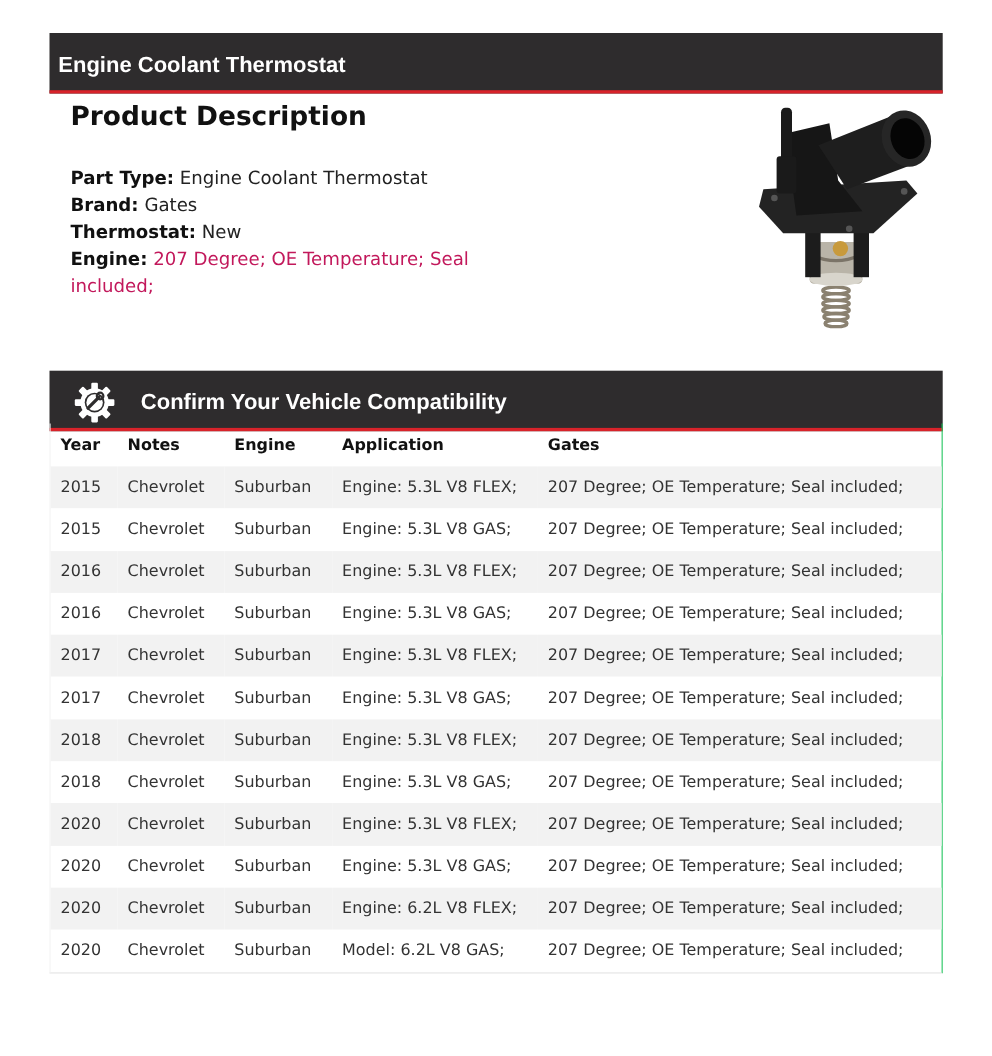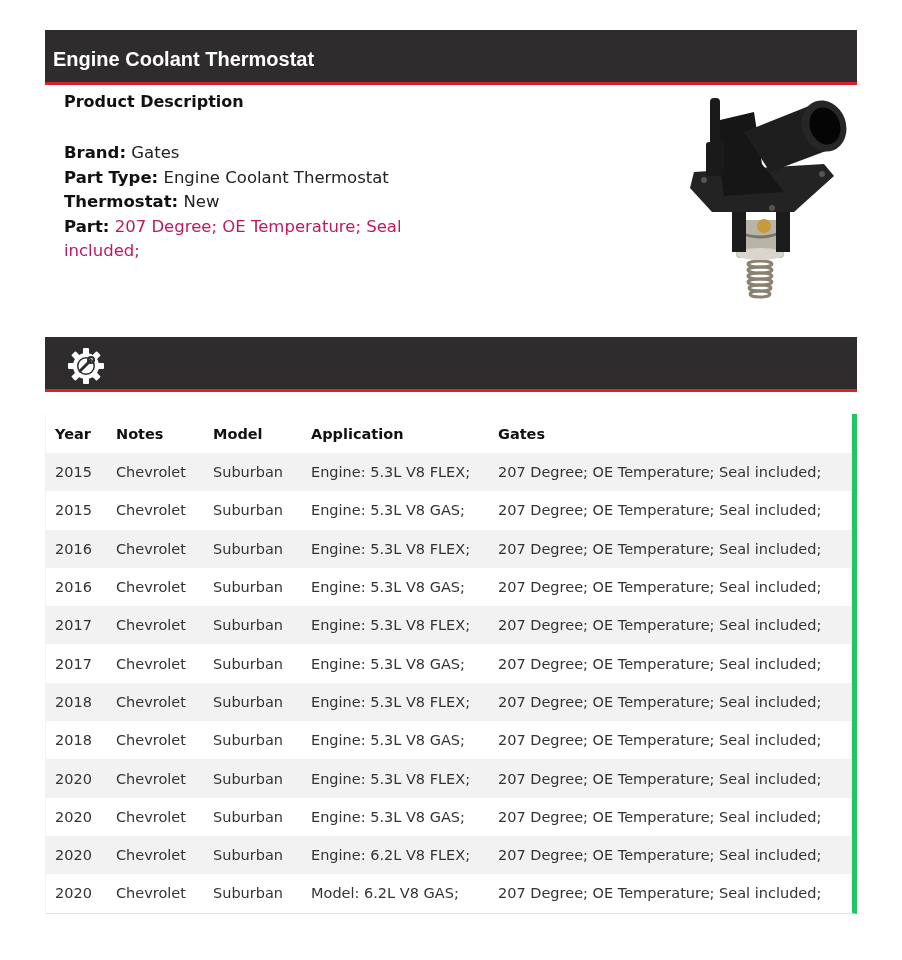--- a/index.html
+++ b/index.html
@@ -11,50 +11,50 @@
     background: #2e2c2d; border-bottom: 3px solid #d8232a;
     color: #fff; font-family: "Liberation Sans", sans-serif; font-weight: bold;
   }
   .bar1 { top: 30px; height: 55px; }
   .bar1 .title { position: absolute; left: 8px; top: 18px; font-size: 20px; }
   .bar2 { top: 337px; height: 55px; }
   .bar2 .title { position: absolute; left: 83px; top: 18px; font-size: 20px; }
   .bar2 .gear { position: absolute; left: 21px; top: 9px; width: 40px; height: 40px; }
 
   .desc { position: absolute; left: 64px; top: 92px; width: 380px; }
-  .desc h2 { font-family: "DejaVu Sans", sans-serif; font-size: 16px; font-weight: bold; color: #111; margin-bottom: 30px; }
+  .desc h2 { font-family: "DejaVu Sans", sans-serif; font-size: 24px; font-weight: bold; color: #111; margin-bottom: 30px; }
   .desc .line { font-size: 16.5px; line-height: 24.5px; color: #222; }
   .desc .line b { font-weight: bold; color: #111; }
   .desc .notes-val { color: #c2185b; }
 
   .product-img { position: absolute; left: 684px; top: 92px; width: 170px; height: 210px; }
 
-  .table-wrap { position: absolute; left: 45px; top: 414px; width: 812px; border-right: 5px solid #22c55e; border-left: 1px solid #f3f3f3; border-bottom: 1px solid #e3e3e3; }
+  .table-wrap { position: absolute; left: 45px; top: 385px; width: 812px; border-right: 1px solid #22c55e; border-left: 1px solid #f3f3f3; border-bottom: 1px solid #e3e3e3; }
   table { width: 100%; border-collapse: collapse; font-size: 14.5px; }
   th { text-align: left; font-weight: bold; color: #111; height: 39px; padding-left: 9px; }
   td { height: 38.3px; padding-left: 9px; color: #333; }
   tr.row:nth-child(odd) td { background: #f2f2f2; }
   .c-year { width: 61px; }
   .c-make { width: 97px; }
   .c-model { width: 98px; }
   .c-app { width: 187px; }
 </style>
 </head>
 <body>
 
 <div class="bar bar1">
   <span class="title">Engine Coolant Thermostat</span>
 </div>
 
 <div class="desc">
   <h2>Product Description</h2>
+  <div class="line"><b>Part Type:</b> <span>Engine Coolant Thermostat</span></div>
   <div class="line"><b>Brand:</b> <span>Gates</span></div>
-  <div class="line"><b>Part Type:</b> <span>Engine Coolant Thermostat</span></div>
   <div class="line"><b>Thermostat:</b> <span>New</span></div>
-  <div class="line"><b>Part:</b> <span class="notes-val">207 Degree; OE Temperature; Seal included;</span></div>
+  <div class="line"><b>Engine:</b> <span class="notes-val">207 Degree; OE Temperature; Seal included;</span></div>
 </div>
 
 <svg class="product-img" viewBox="0 0 170 210" aria-label="Engine coolant thermostat with black housing and spring">
 
   <g stroke="#8a8170" stroke-width="3" fill="none">
     <ellipse cx="76" cy="172" rx="12" ry="3"></ellipse>
     <ellipse cx="76" cy="178" rx="12" ry="3"></ellipse>
     <ellipse cx="76" cy="184" rx="12" ry="3"></ellipse>
     <ellipse cx="76" cy="190" rx="12" ry="3"></ellipse>
     <ellipse cx="76" cy="196" rx="11" ry="3"></ellipse>
@@ -95,29 +95,30 @@
       <rect x="17" y="2" width="6" height="8" rx="1" transform="rotate(45 20 20)"></rect>
       <rect x="17" y="30" width="6" height="8" rx="1" transform="rotate(45 20 20)"></rect>
       <rect x="2" y="17" width="8" height="6" rx="1" transform="rotate(45 20 20)"></rect>
       <rect x="30" y="17" width="8" height="6" rx="1" transform="rotate(45 20 20)"></rect>
     </g>
     <circle cx="20" cy="20" r="9" fill="#2e2c2d"></circle>
     <circle cx="20" cy="20" r="7.5" fill="#ffffff"></circle>
     <path d="M14 25 L24 15" stroke="#2e2c2d" stroke-width="3" stroke-linecap="round"></path>
     <circle cx="25" cy="14" r="3" fill="none" stroke="#2e2c2d" stroke-width="2"></circle>
   </svg>
+  <span class="title">Confirm Your Vehicle Compatibility</span>
 </div>
 
 <div class="table-wrap">
   <table>
     <thead>
       <tr>
         <th class="c-year">Year</th>
         <th class="c-make">Notes</th>
-        <th class="c-model">Model</th>
+        <th class="c-model">Engine</th>
         <th class="c-app">Application</th>
         <th>Gates</th>
       </tr>
     </thead>
     <tbody id="tbody">
         <tr class="row">
           <td>2015</td>
           <td>Chevrolet</td>
           <td>Suburban</td>
           <td>Engine: 5.3L V8 FLEX;</td>

